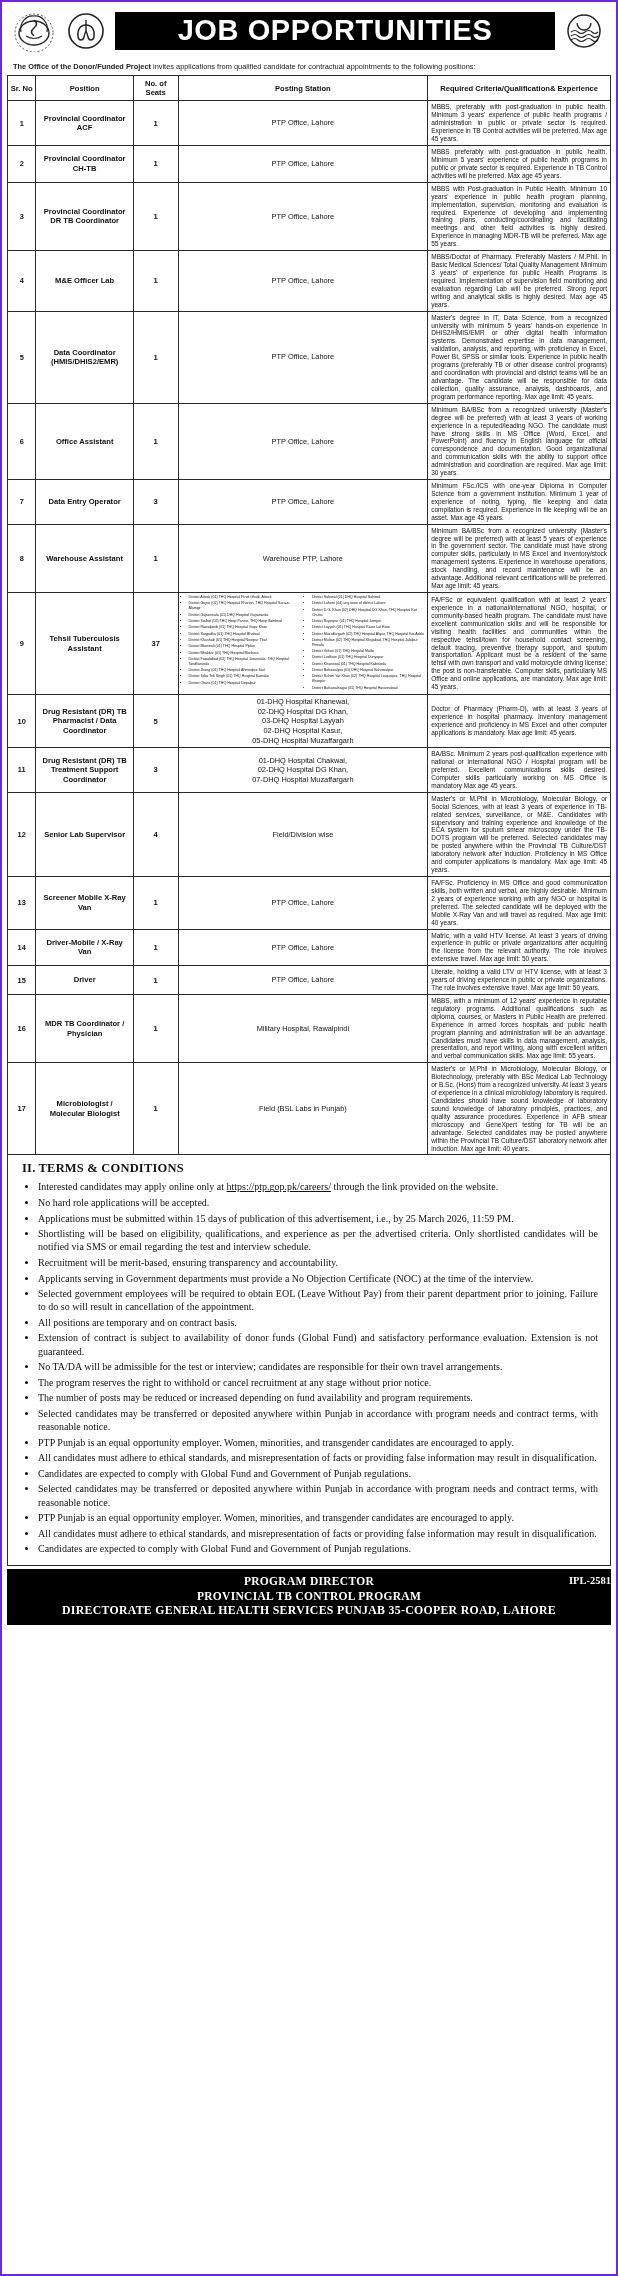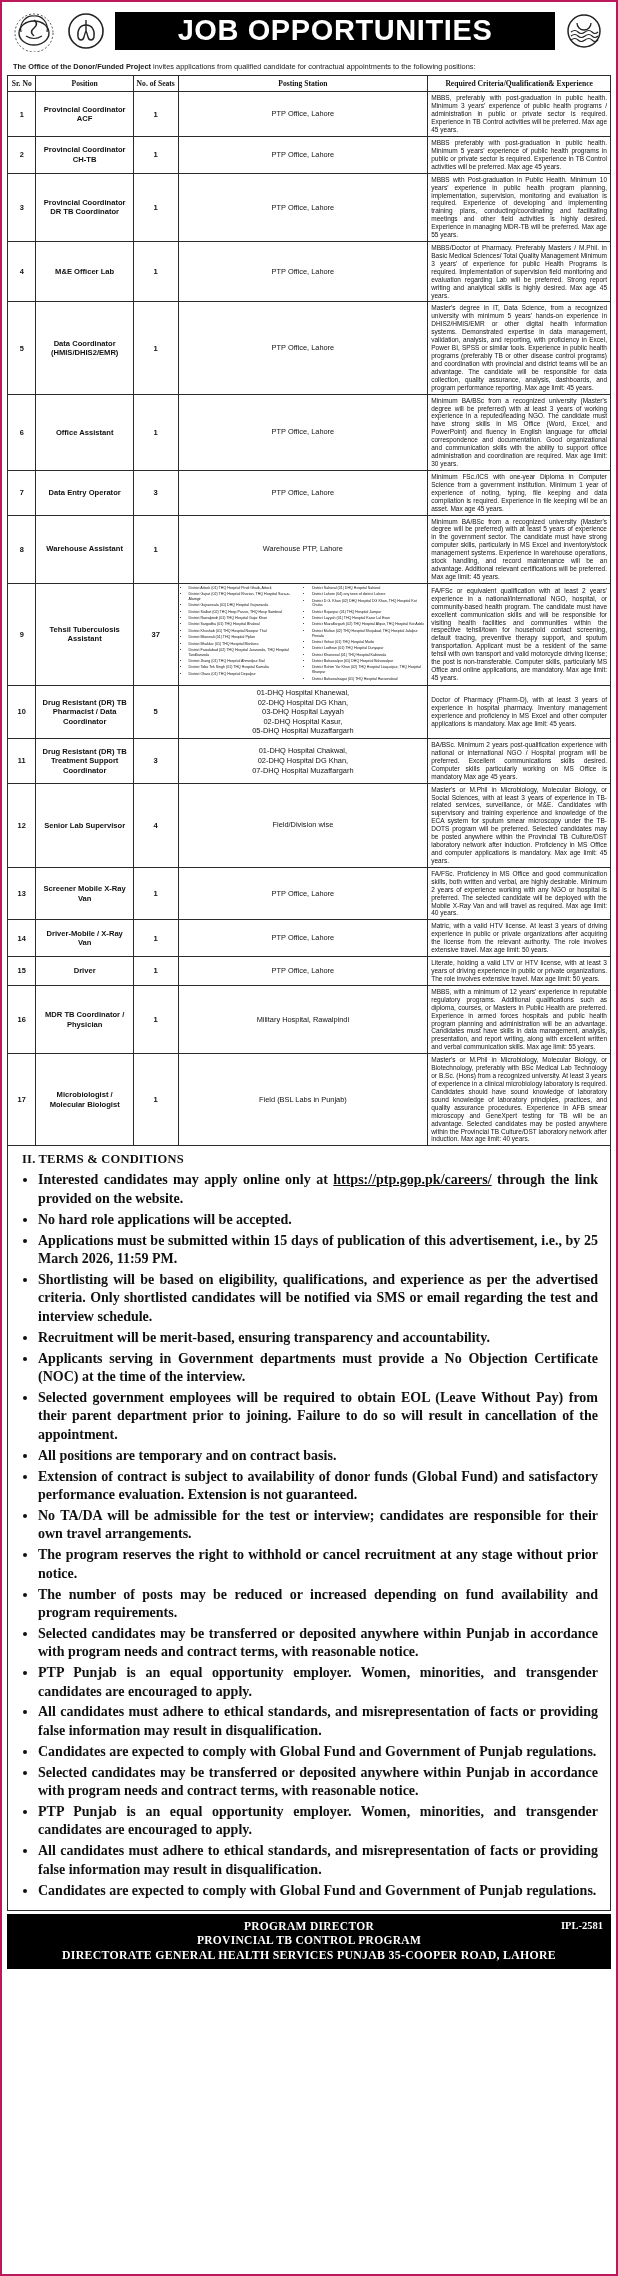--- a/index.html
+++ b/index.html
@@ -8,21 +8,21 @@
   body {
     width: 618px;
     background: #ffffff;
     font-family: "Liberation Sans", sans-serif;
     color: #111;
     -webkit-font-smoothing: antialiased;
   }
   .page {
     width: 618px;
     min-height: 2276px;
-    border: 2px solid #be185d;
+    border: 2px solid #6d28d9;
     padding: 4px 5px 0 5px;
     position: relative;
     background: #fff;
   }
 
   
   .masthead {
     display: flex;
     align-items: center;
     gap: 6px;
@@ -66,21 +66,20 @@
     border: 1px solid #2b2b2b;
     vertical-align: middle;
     padding: 2px 3px;
   }
   table.jobs thead th {
     font-size: 7.6px;
     font-weight: 700;
     text-align: center;
     padding: 3px 2px;
     line-height: 1.2;
-    font-family: Liberation Serif, serif;
   }
   col.c-sr    { width: 28px; }
   col.c-pos   { width: 96px; }
   col.c-seats { width: 44px; }
   col.c-post  { width: 246px; }
   col.c-crit  { width: 180px; }
 
   td.sr {
     text-align: center;
     font-size: 7.4px;
@@ -143,26 +142,25 @@
     margin: 1px 0 4px 6px;
     letter-spacing: 0.2px;
   }
   .terms ul {
     margin: 0;
     padding-left: 22px;
     list-style: disc;
   }
   .terms li {
     font-family: "Liberation Serif", serif;
-    font-size: 14px;
+    font-size: 10px;
     line-height: 1.32;
     margin-bottom: 2.4px;
     text-align: justify;
     padding-right: 4px;
-    font-weight: bold;
   }
   .terms a {
     color: #111;
     text-decoration: underline;
   }
 
   
   .footer {
     background: #000;
     color: #fff;
@@ -174,21 +172,21 @@
   .footer div {
     font-family: "Liberation Serif", serif;
     font-weight: 700;
     font-size: 11.5px;
     line-height: 1.28;
     letter-spacing: 0.3px;
   }
   .footer .wide { font-size: 11.8px; }
   .footer .ipl {
     position: absolute;
-    right: 8px;
+    right: 0;
     top: 6px;
     font-size: 10.5px;
     font-weight: 700;
     font-family: "Liberation Serif", serif;
   }
 </style>
 </head>
 <body>
 
 <div class="page">

